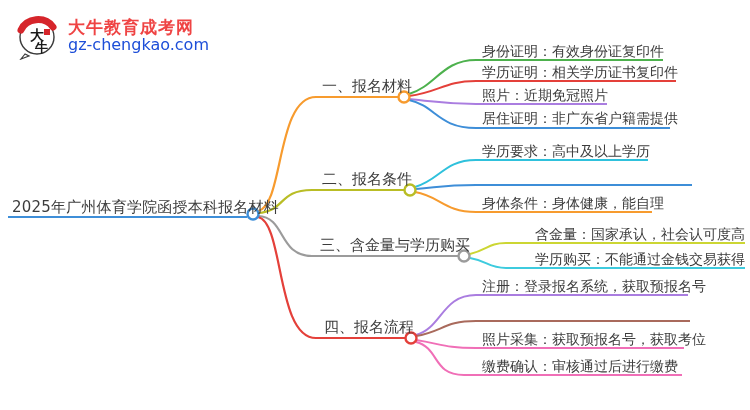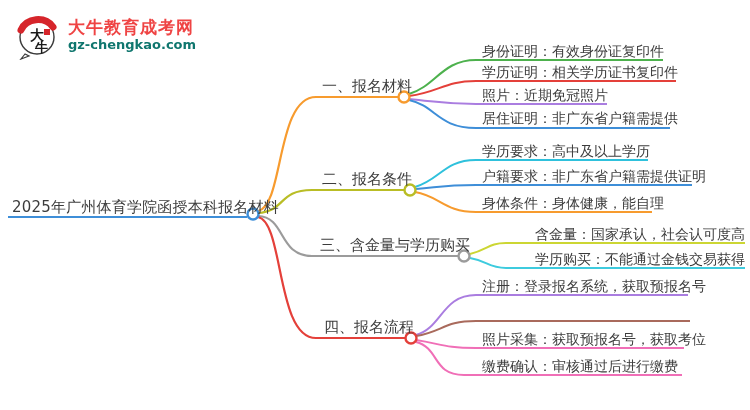--- a/index.html
+++ b/index.html
@@ -7,21 +7,21 @@
           font-family:"DejaVu Sans","Liberation Sans",sans-serif;color:#3c3c3c;}
   .links{position:absolute;left:0;top:0;}
   .label{position:absolute;white-space:nowrap;color:#3c3c3c;}
   .root-label{font-size:15px;line-height:19px;letter-spacing:0.2px;}
   .branch-label{font-size:15px;line-height:19px;}
   .leaf-label{font-size:14px;line-height:18px;}
   .leaf-right{text-align:right;}
   .logo{position:absolute;left:13px;top:10px;display:flex;align-items:center;cursor:pointer;}
   .logo-text{margin-left:7px;}
   .logo-title{font-size:17px;font-weight:bold;color:#ef4444;letter-spacing:1px;line-height:20px;}
-  .logo-url{font-size:13px;font-weight:bold;color:#0f766e;line-height:16px;}
+  .logo-url{font-size:16px;font-weight:normal;color:#1d4ed8;line-height:16px;}
 </style>
 </head>
 <body>
 
 <div class="canvas">
 
   <svg class="links" width="750" height="410" viewBox="0 0 750 410">
 
     <path d="M8,217 H247" fill="none" stroke-width="2" stroke="#3e8ed8"></path>
 
@@ -78,21 +78,20 @@
   <div class="label branch-label" style="left:322px;top:170px;">二、报名条件</div>
   <div class="label branch-label" style="left:320px;top:236px;">三、含金量与学历购买</div>
   <div class="label branch-label" style="left:324px;top:318px;">四、报名流程</div>
 
   <div class="label leaf-label" style="left:482px;top:42px;">身份证明：有效身份证复印件</div>
   <div class="label leaf-label" style="left:482px;top:63px;">学历证明：相关学历证书复印件</div>
   <div class="label leaf-label" style="left:482px;top:86px;">照片：近期免冠照片</div>
   <div class="label leaf-label" style="left:482px;top:110px;font-family:Liberation Mono, monospace;">居住证明：非广东省户籍需提供</div>
 
   <div class="label leaf-label" style="left:482px;top:142px;">学历要求：高中及以上学历</div>
-  <div class="label leaf-label" style="left:482px;top:167px;">户籍要求：非广东省户籍需提供证明</div>
   <div class="label leaf-label" style="left:482px;top:194px;">身体条件：身体健康，能自理</div>
 
   <div class="label leaf-label leaf-right" style="left:500px;top:225px;width:245px;">含金量：国家承认，社会认可度高</div>
   <div class="label leaf-label leaf-right" style="left:500px;top:250px;width:245px;">学历购买：不能通过金钱交易获得</div>
 
   <div class="label leaf-label" style="left:482px;top:277px;">注册：登录报名系统，获取预报名号</div>
   <div class="label leaf-label" style="left:482px;top:330px;">照片采集：获取预报名号，获取考位</div>
   <div class="label leaf-label" style="left:482px;top:357px;">缴费确认：审核通过后进行缴费</div>
 
 </div>

